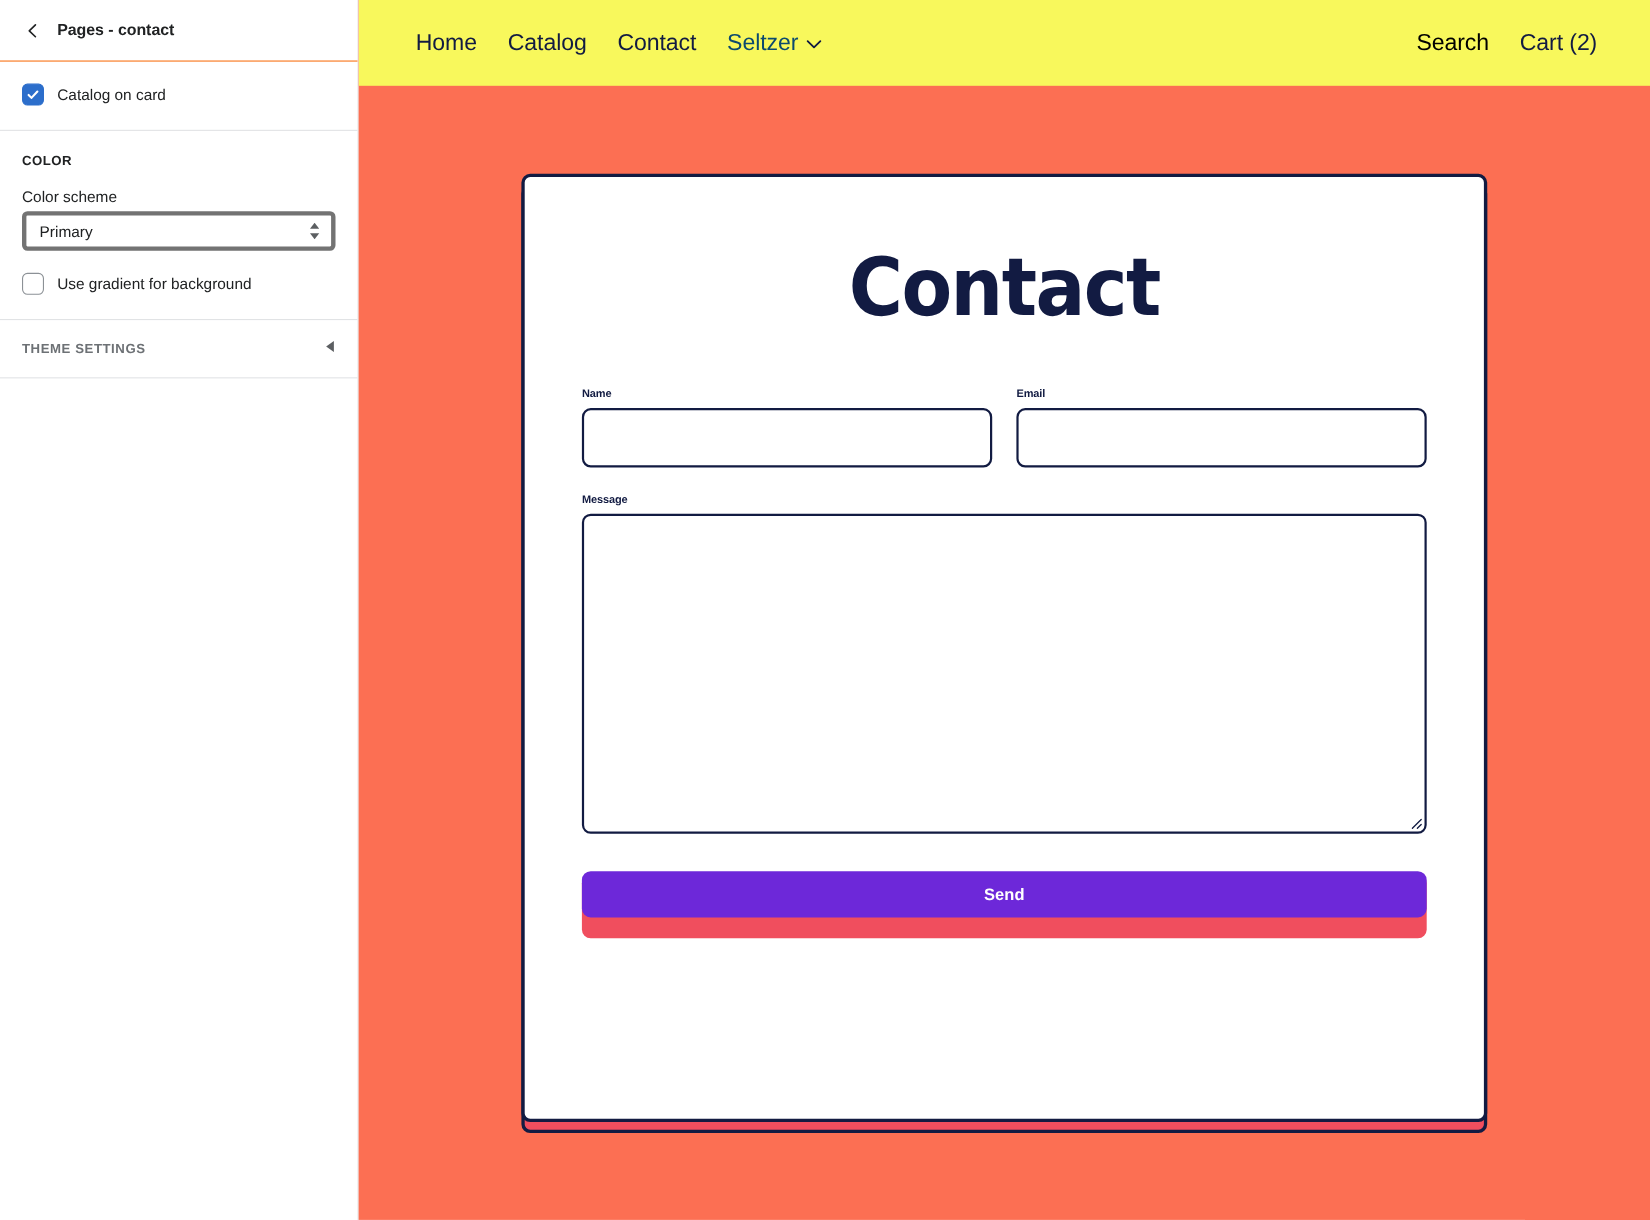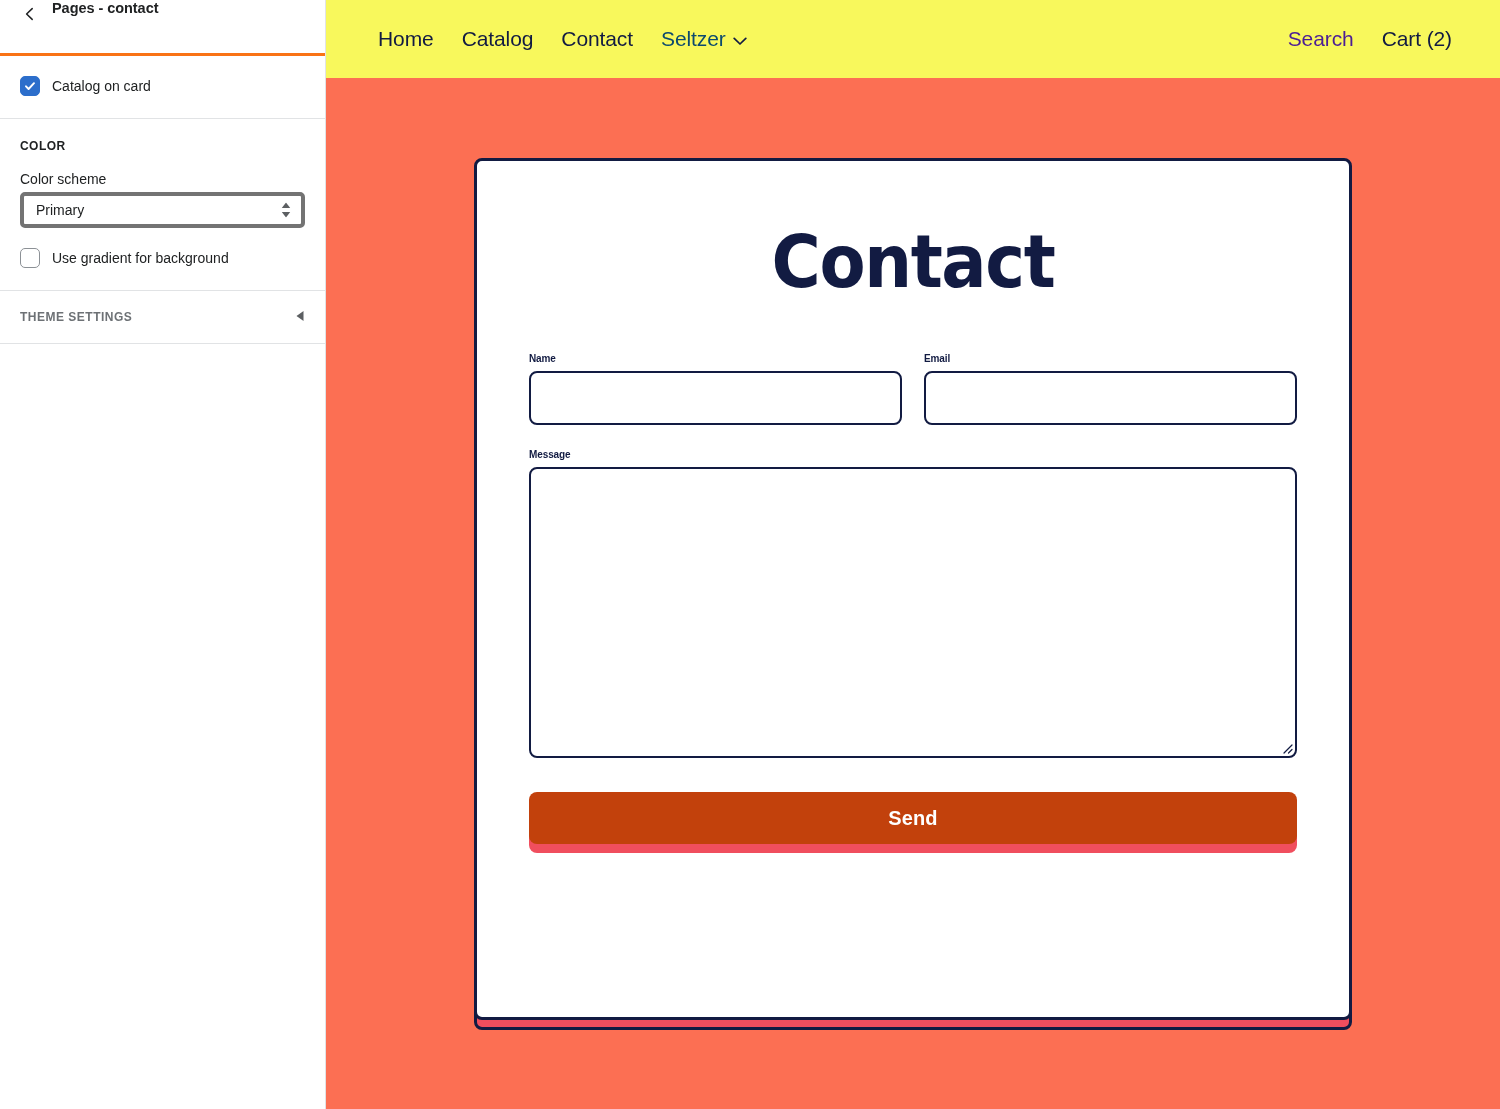--- a/index.html
+++ b/index.html
@@ -24,23 +24,23 @@
     height: 1109px;
     background: #ffffff;
     border-right: 1px solid #e1e3e5;
     flex: 0 0 326px;
     position: relative;
   }
 
   .sb-header {
     height: 56px;
     display: flex;
-    align-items: flex-start;
+    align-items: center;
     padding: 0 16px;
-    border-bottom: 3px solid #f97316;
+    border-bottom: 1px solid #f97316;
   }
   .sb-back {
     width: 28px; height: 28px;
     display: flex; align-items: center; justify-content: center;
     margin-right: 8px;
     cursor: pointer;
   }
   .sb-back svg { display: block; }
   .sb-title {
     font-size: 14.5px;
@@ -281,26 +281,26 @@
     left: 0; top: 3px;
     width: 100%;
     height: 58px;
     background: #f04e5e;
     border-radius: 8px;
   }
   .send-btn {
     position: absolute;
     left: 0; top: 0;
     width: 100%;
-    height: 52px;
-    background: #c2410c;
+    height: 42px;
+    background: #6d28d9;
     border: none;
     border-radius: 8px;
     color: #ffffff;
-    font-size: 20px;
+    font-size: 15px;
     font-weight: 700;
     font-family: "Liberation Sans", sans-serif;
     letter-spacing: 0.1px;
     cursor: pointer;
   }
 </style>
 </head>
 <body>
 
 <div id="app">
@@ -371,21 +371,21 @@
         <span class="nav-link withcaret" style="color: #0c4a6e; justify-content: space-between;">
           <span>Seltzer</span>
           <span>
             <svg width="14" height="9" viewBox="0 0 14 9" aria-hidden="true">
               <path d="M1.2 1.4 L7 7 L12.8 1.4" fill="none" stroke="#121b42" stroke-width="1.7" stroke-linecap="round" stroke-linejoin="round"></path>
             </svg>
           </span>
         </span>
       </div>
       <div class="nav-right">
-        <span class="nav-link" style="color: #4c1d95;">Search</span>
+        <span class="nav-link" style="color: #000000;">Search</span>
         <span class="nav-link" style="color: rgb(18, 27, 66);">Cart (2)</span>
       </div>
     </nav>
 
     <div class="stage">
 
       <div class="card-outer">
         <div class="card-shadow" style="background: rgb(240, 78, 94);"></div>
 
         <div class="card">

